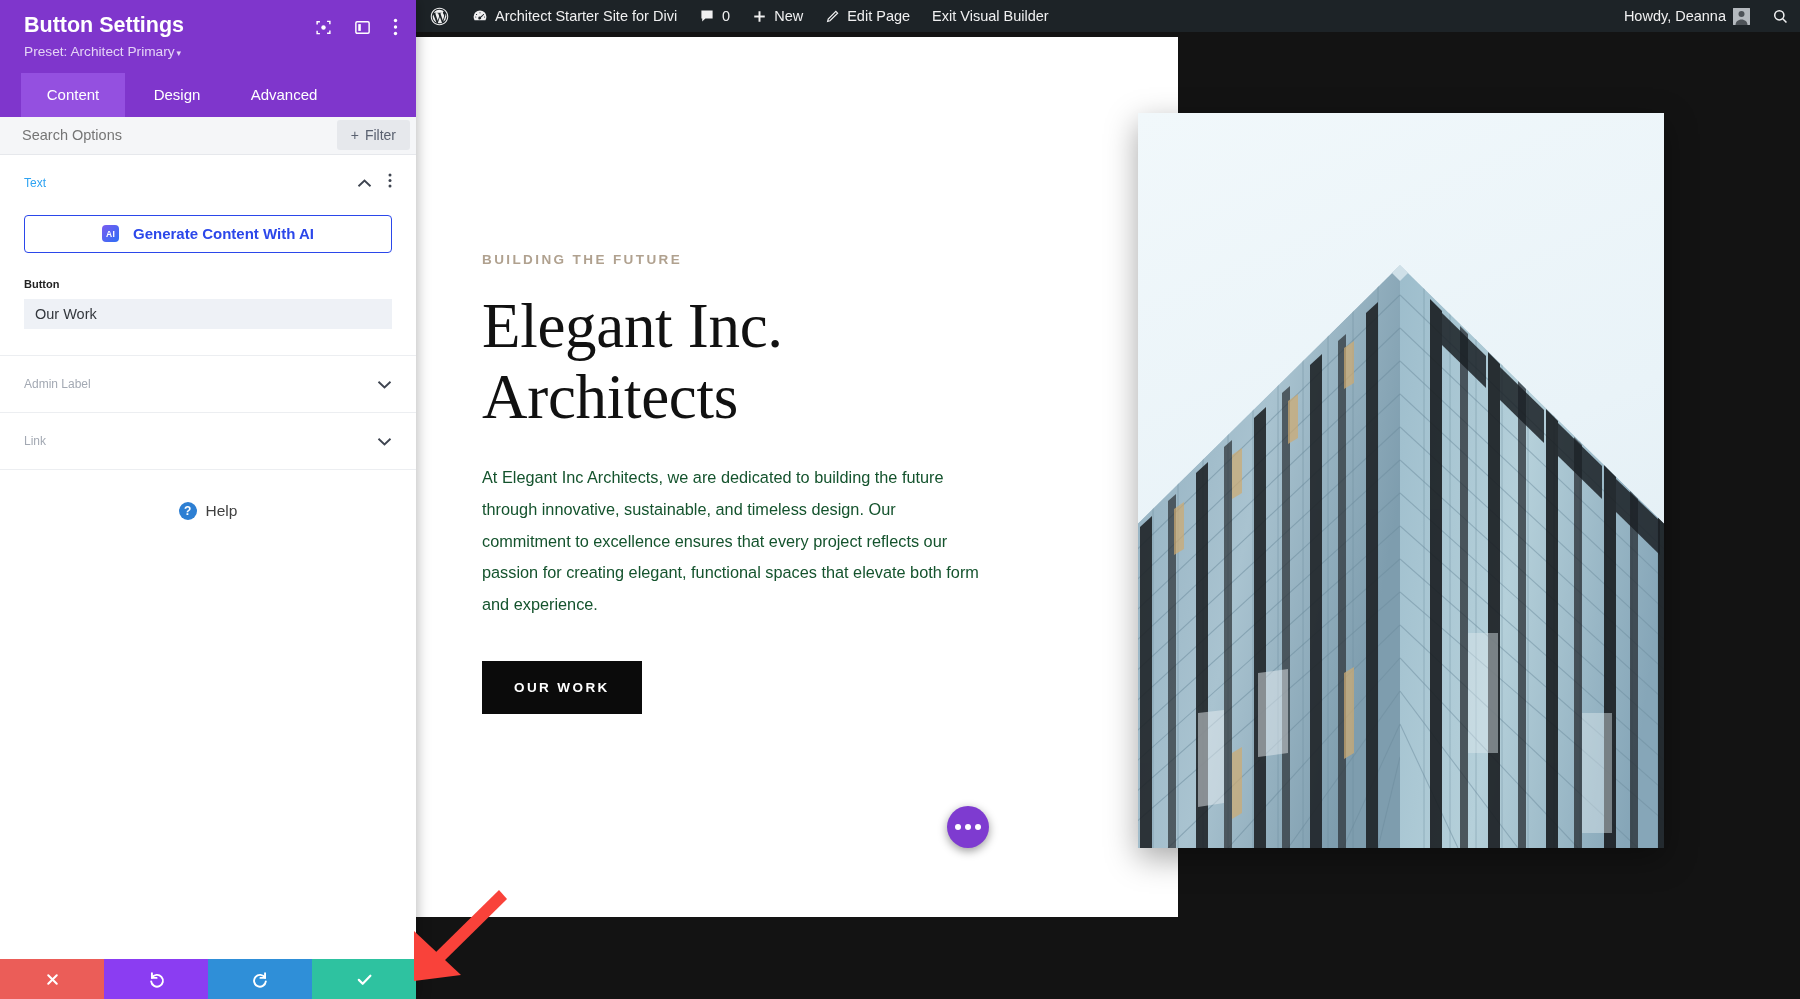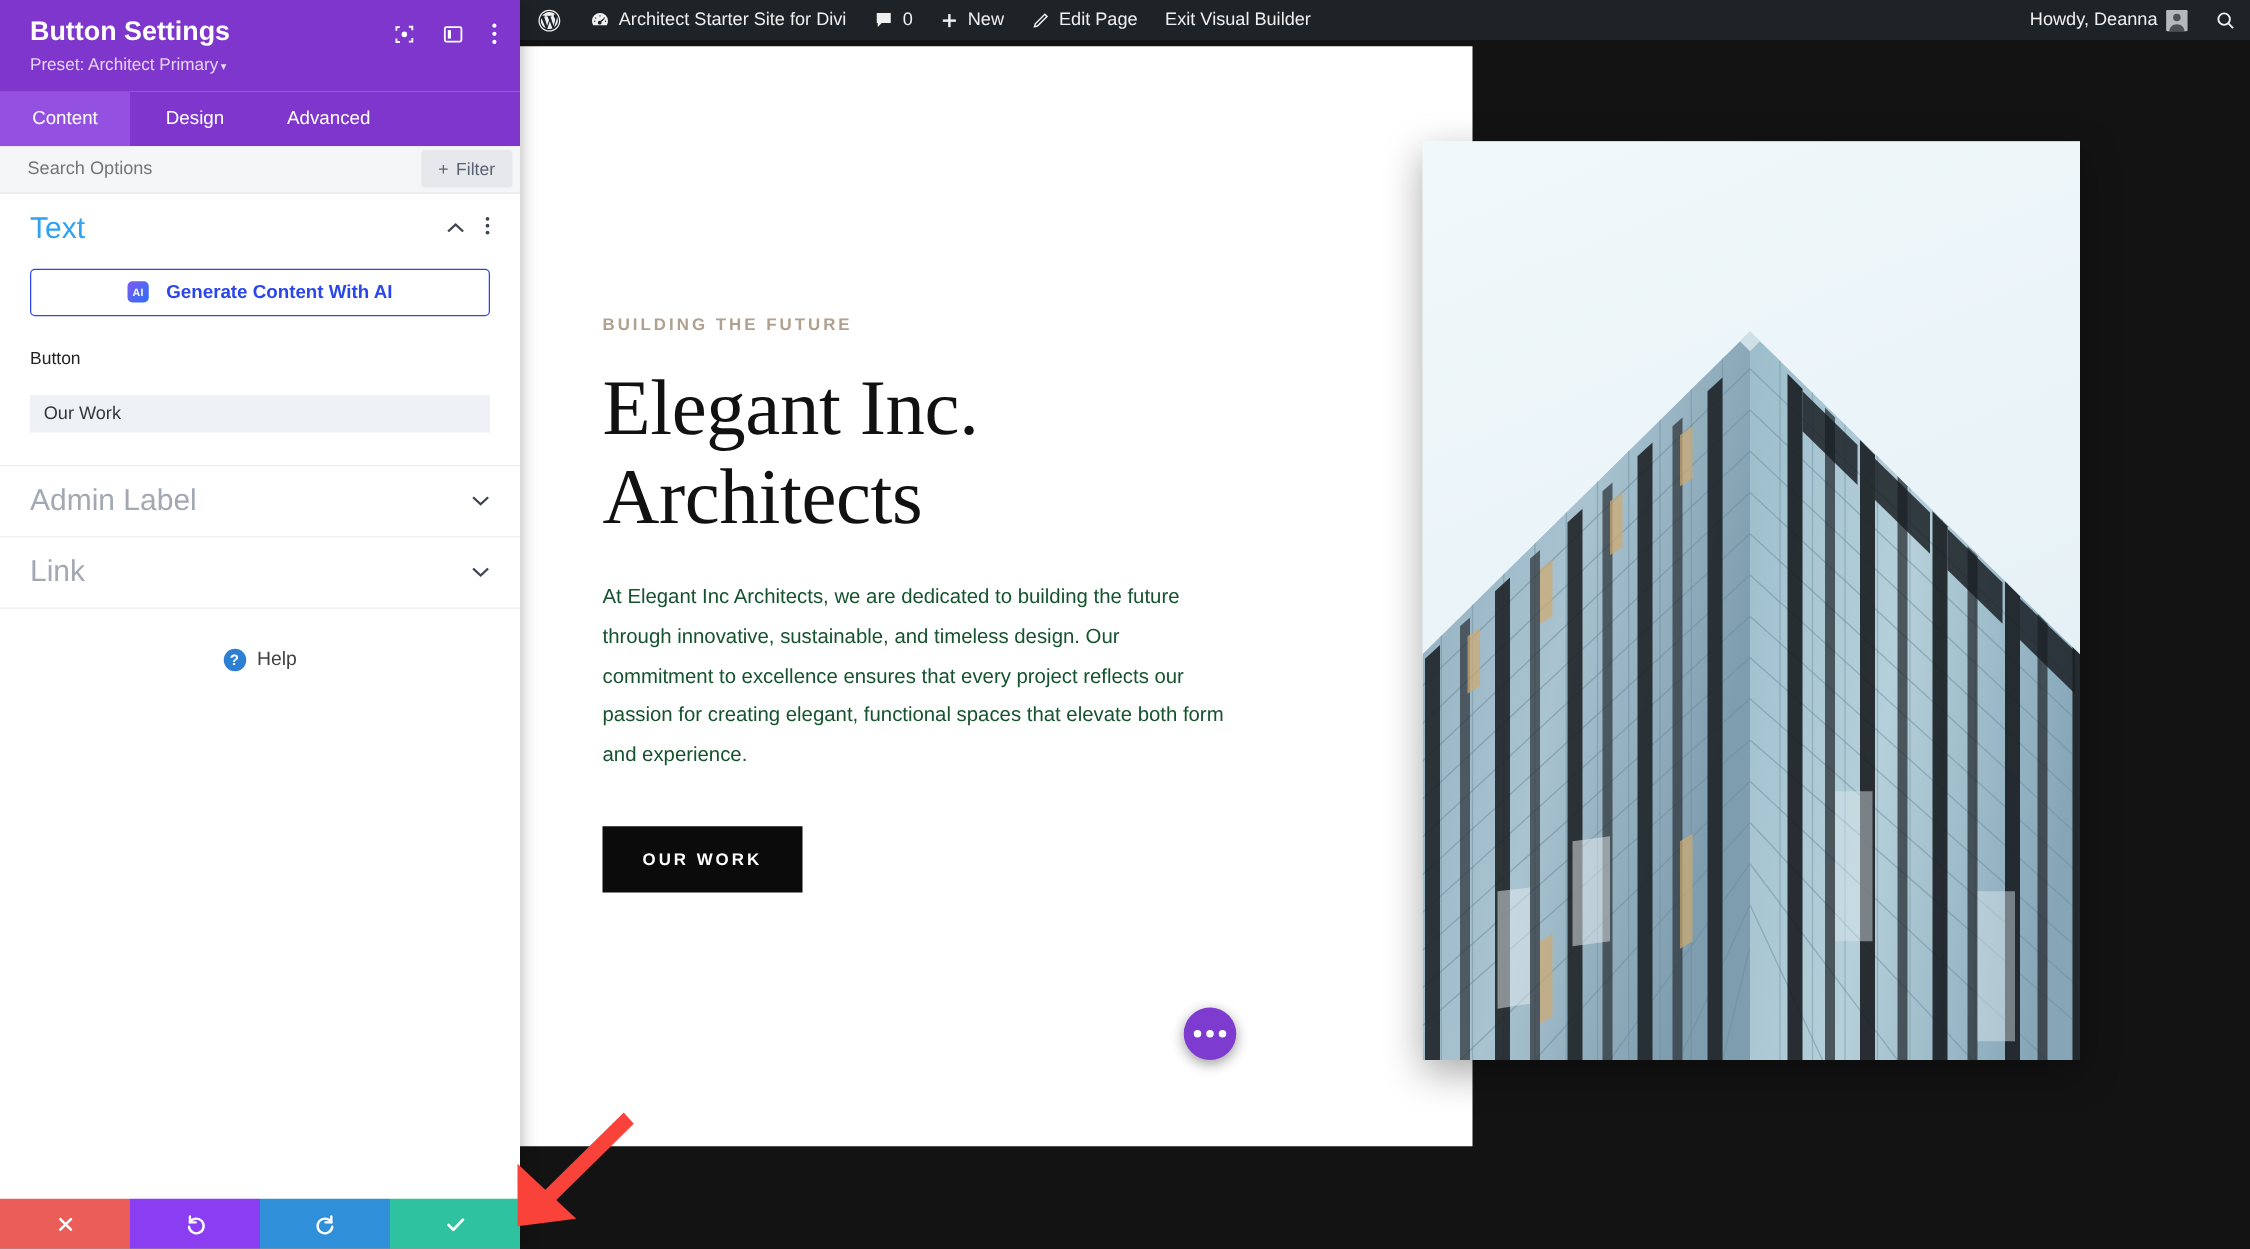--- a/index.html
+++ b/index.html
@@ -95,21 +95,21 @@
   .panel-title {
     color: #fff; font-size: 21.5px; font-weight: 700; line-height: 1.15;
   }
   .panel-preset {
     color: #e4d4f6; font-size: 13.7px; margin-top: 6px;
   }
   .panel-preset .caret { font-size: 9px; margin-left: 2px; }
   .head-icons { margin-left: auto; display: flex; align-items: center; gap: 22px; padding-top: 5px; }
   .hicon { color: #fff; cursor: pointer; display: flex; }
 
-  .tabs { display: flex; background: #7f36cc; }
+  .tabs { display: flex; background: #7f36cc; padding-left: 21px; }
   .tab {
     padding: 13px 0 14px; color: #fff; font-size: 15px; cursor: pointer;
     text-align: center; width: 104px;
   }
   .tab.active { background: #9450e0; font-weight: 400; }
   .tab.wide { width: 110px; }
 
   .searchrow {
     display: flex; align-items: center; height: 38px;
     background: #f5f6f8; border-bottom: 1px solid #e6e8ec;
@@ -124,38 +124,38 @@
     background: #e6e8ec; color: #5a6170; font-size: 14px;
     padding: 7px 14px; margin-right: 6px; border-radius: 3px; cursor: pointer;
   }
 
   .section {
     border-bottom: 1px solid #eceef1; padding: 0 24px;
   }
   .section-head {
     display: flex; align-items: center; height: 56px; cursor: pointer;
   }
-  .section-name { font-size: 24px; color: #2ea3f2; font-weight: 400; }
+  .section-name { font-size: 12px; color: #2ea3f2; font-weight: 400; }
   .section-name.collapsed { color: #a3a9b3; }
   .section-tools { margin-left: auto; display: flex; align-items: center; gap: 16px; }
 
   .ai-btn {
     display: flex; align-items: center; justify-content: center; gap: 14px;
     border: 1.6px solid #2b47ea; border-radius: 4px;
     height: 38px; margin: 4px 0 0; cursor: pointer;
     color: #2b47ea; font-size: 15px; font-weight: 700; background: #fff;
   }
   .ai-badge {
     width: 17px; height: 17px; border-radius: 4px;
     background: linear-gradient(135deg,#7b5cf0,#2d6ef5);
     color: #fff; font-size: 8.5px; font-weight: 700;
     display: flex; align-items: center; justify-content: center;
     letter-spacing: .2px;
   }
-  .field-label { font-size: 14px; font-weight: 400; color: #222; margin: 25px 0 22px; }
+  .field-label { font-size: 11px; font-weight: 700; color: #222; margin: 25px 0 9px; }
   .field-input {
     width: 100%; height: 30px; background: #eef1f6; border: none; outline: none;
     padding: 0 11px; font-size: 14.5px; color: #33373d;
     font-family: "Liberation Sans", sans-serif;
   }
   .section-pad-bottom { height: 26px; }
 
   .help-row {
     display: flex; align-items: center; justify-content: center; gap: 9px;
     margin-top: 32px; cursor: pointer;

